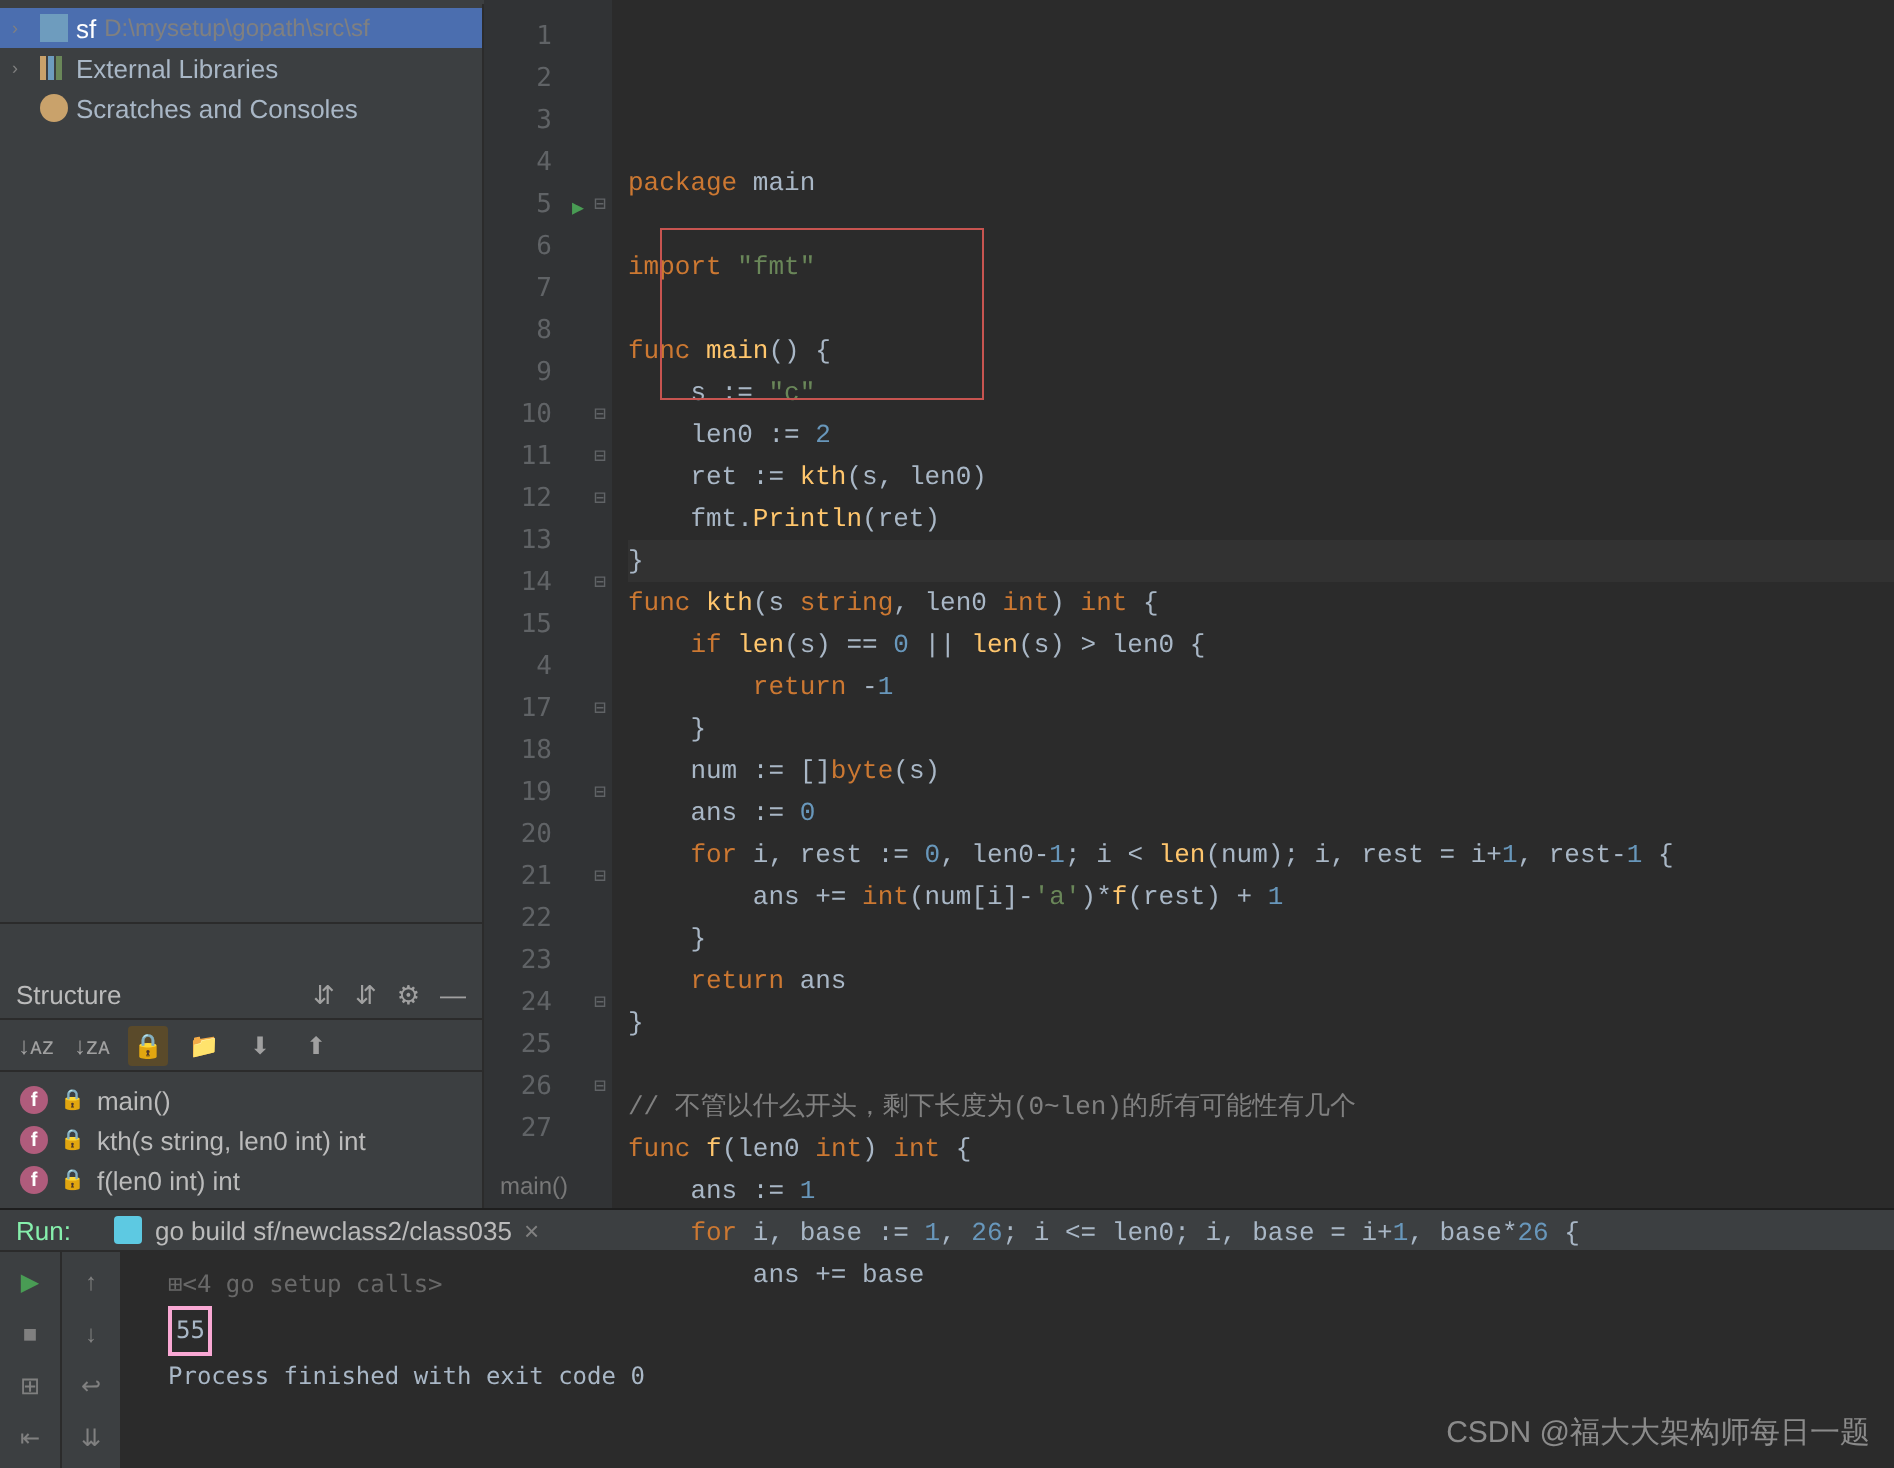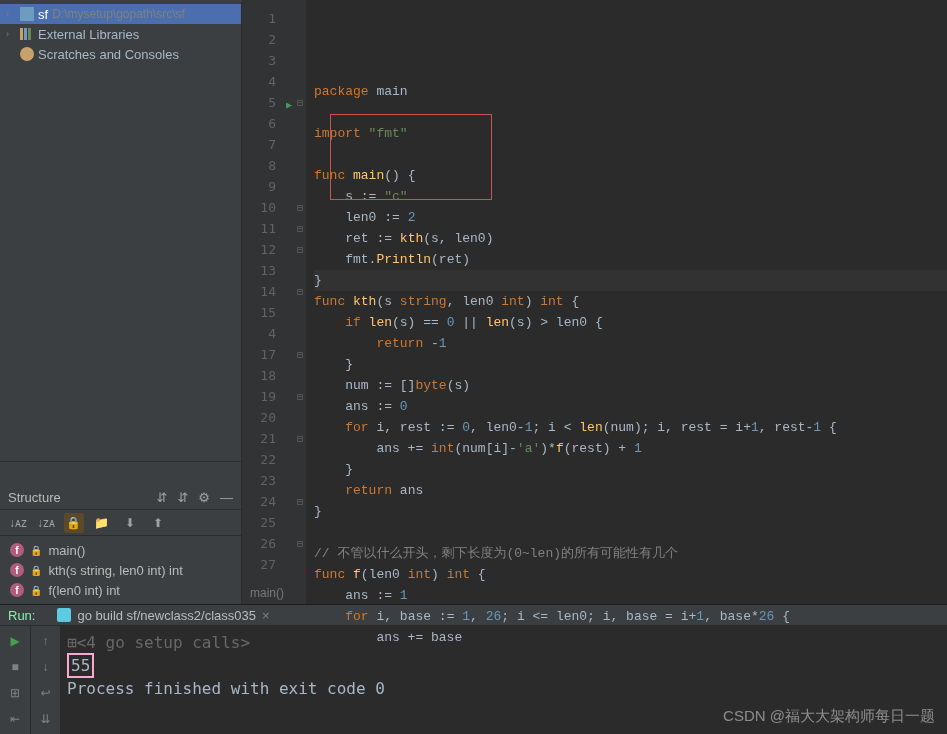--- a/index.html
+++ b/index.html
@@ -193,23 +193,23 @@
       color: #808080; font-size: 12px;
     }
     .play { color: #499c54; }
     .run-sidebar {
       width: 30px; background: #3c3f41;
       border-left: 1px solid #2b2b2b;
       display: flex; flex-direction: column;
       gap: 4px; padding: 4px 0; align-items: center;
     }
     .console {
-      flex: 1; padding: 6px 7px;
+      flex: 1; padding: 6px 24px;
       font-family: 'Consolas', monospace;
-      font-size: 16px; line-height: 21px;
+      font-size: 12px; line-height: 21px;
       color: #a9b7c6;
       border-radius: 15px;
     }
     .console-line { white-space: pre; }
     .console .muted { color: #686868; }
     .out-box { border: 2px solid #f9a8d4; padding: 0 2px; display: inline-block; }
     .watermark {
       position: absolute; bottom: 8px; right: 12px;
       color: #cccccc; font-size: 15px;
       opacity: 0.6;

